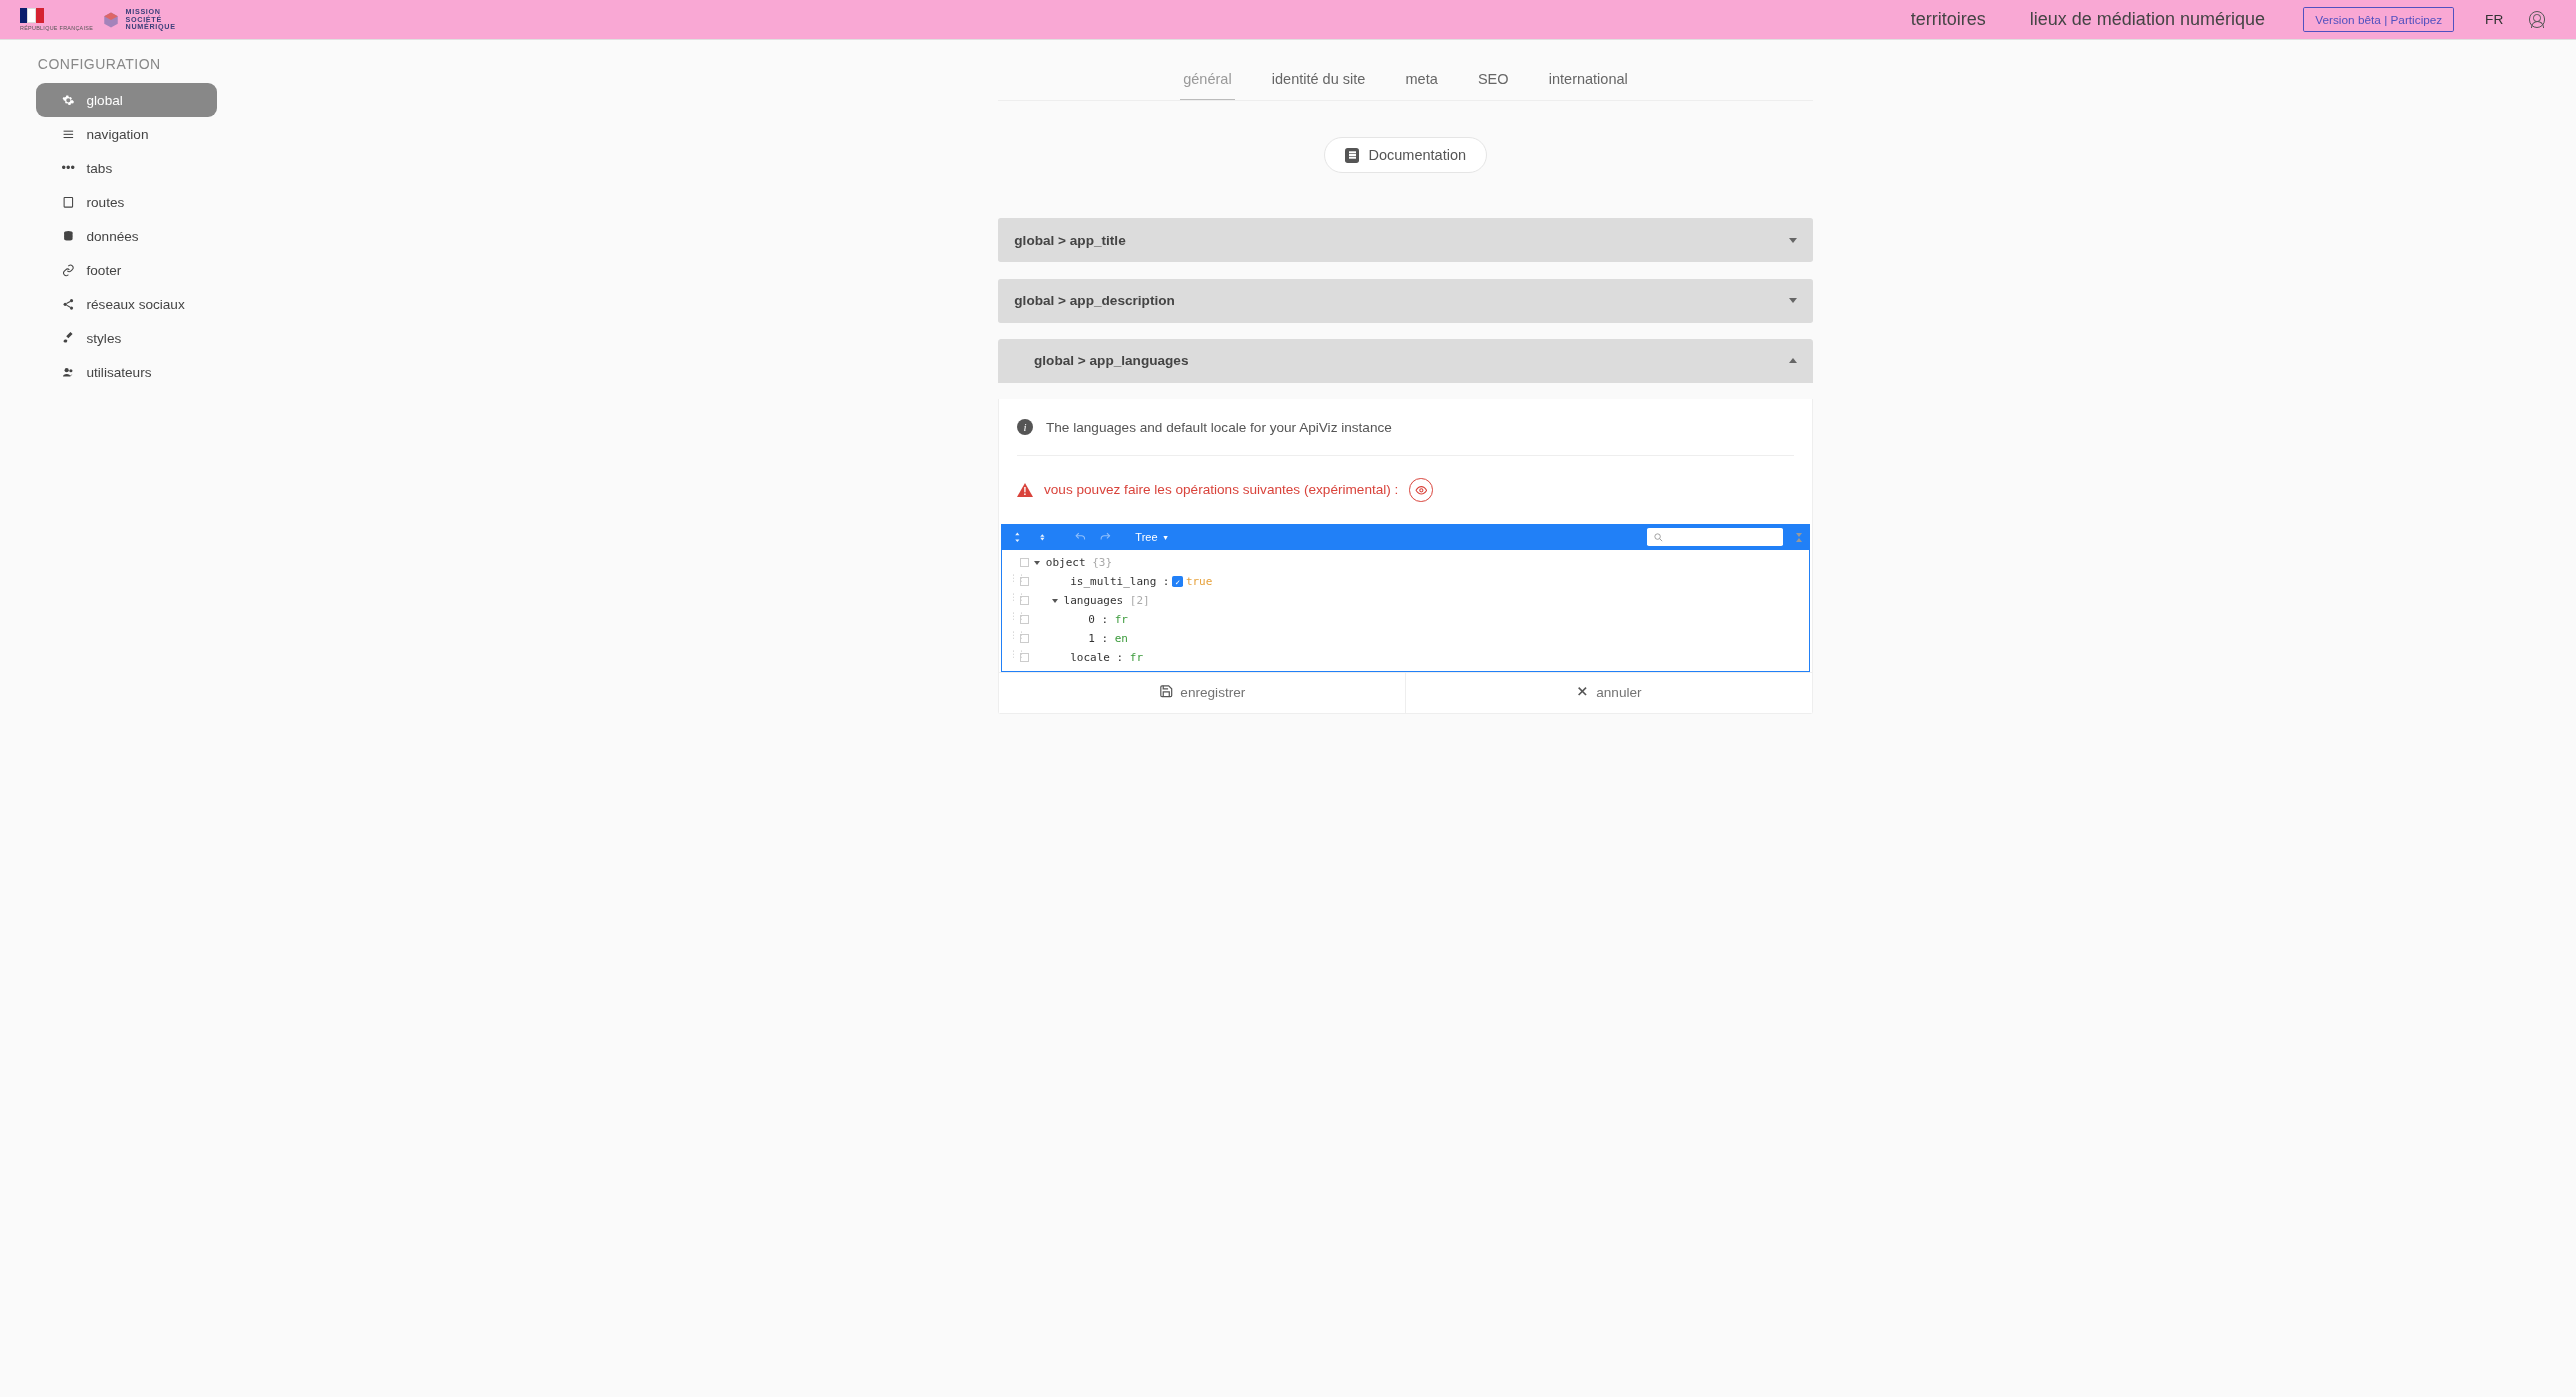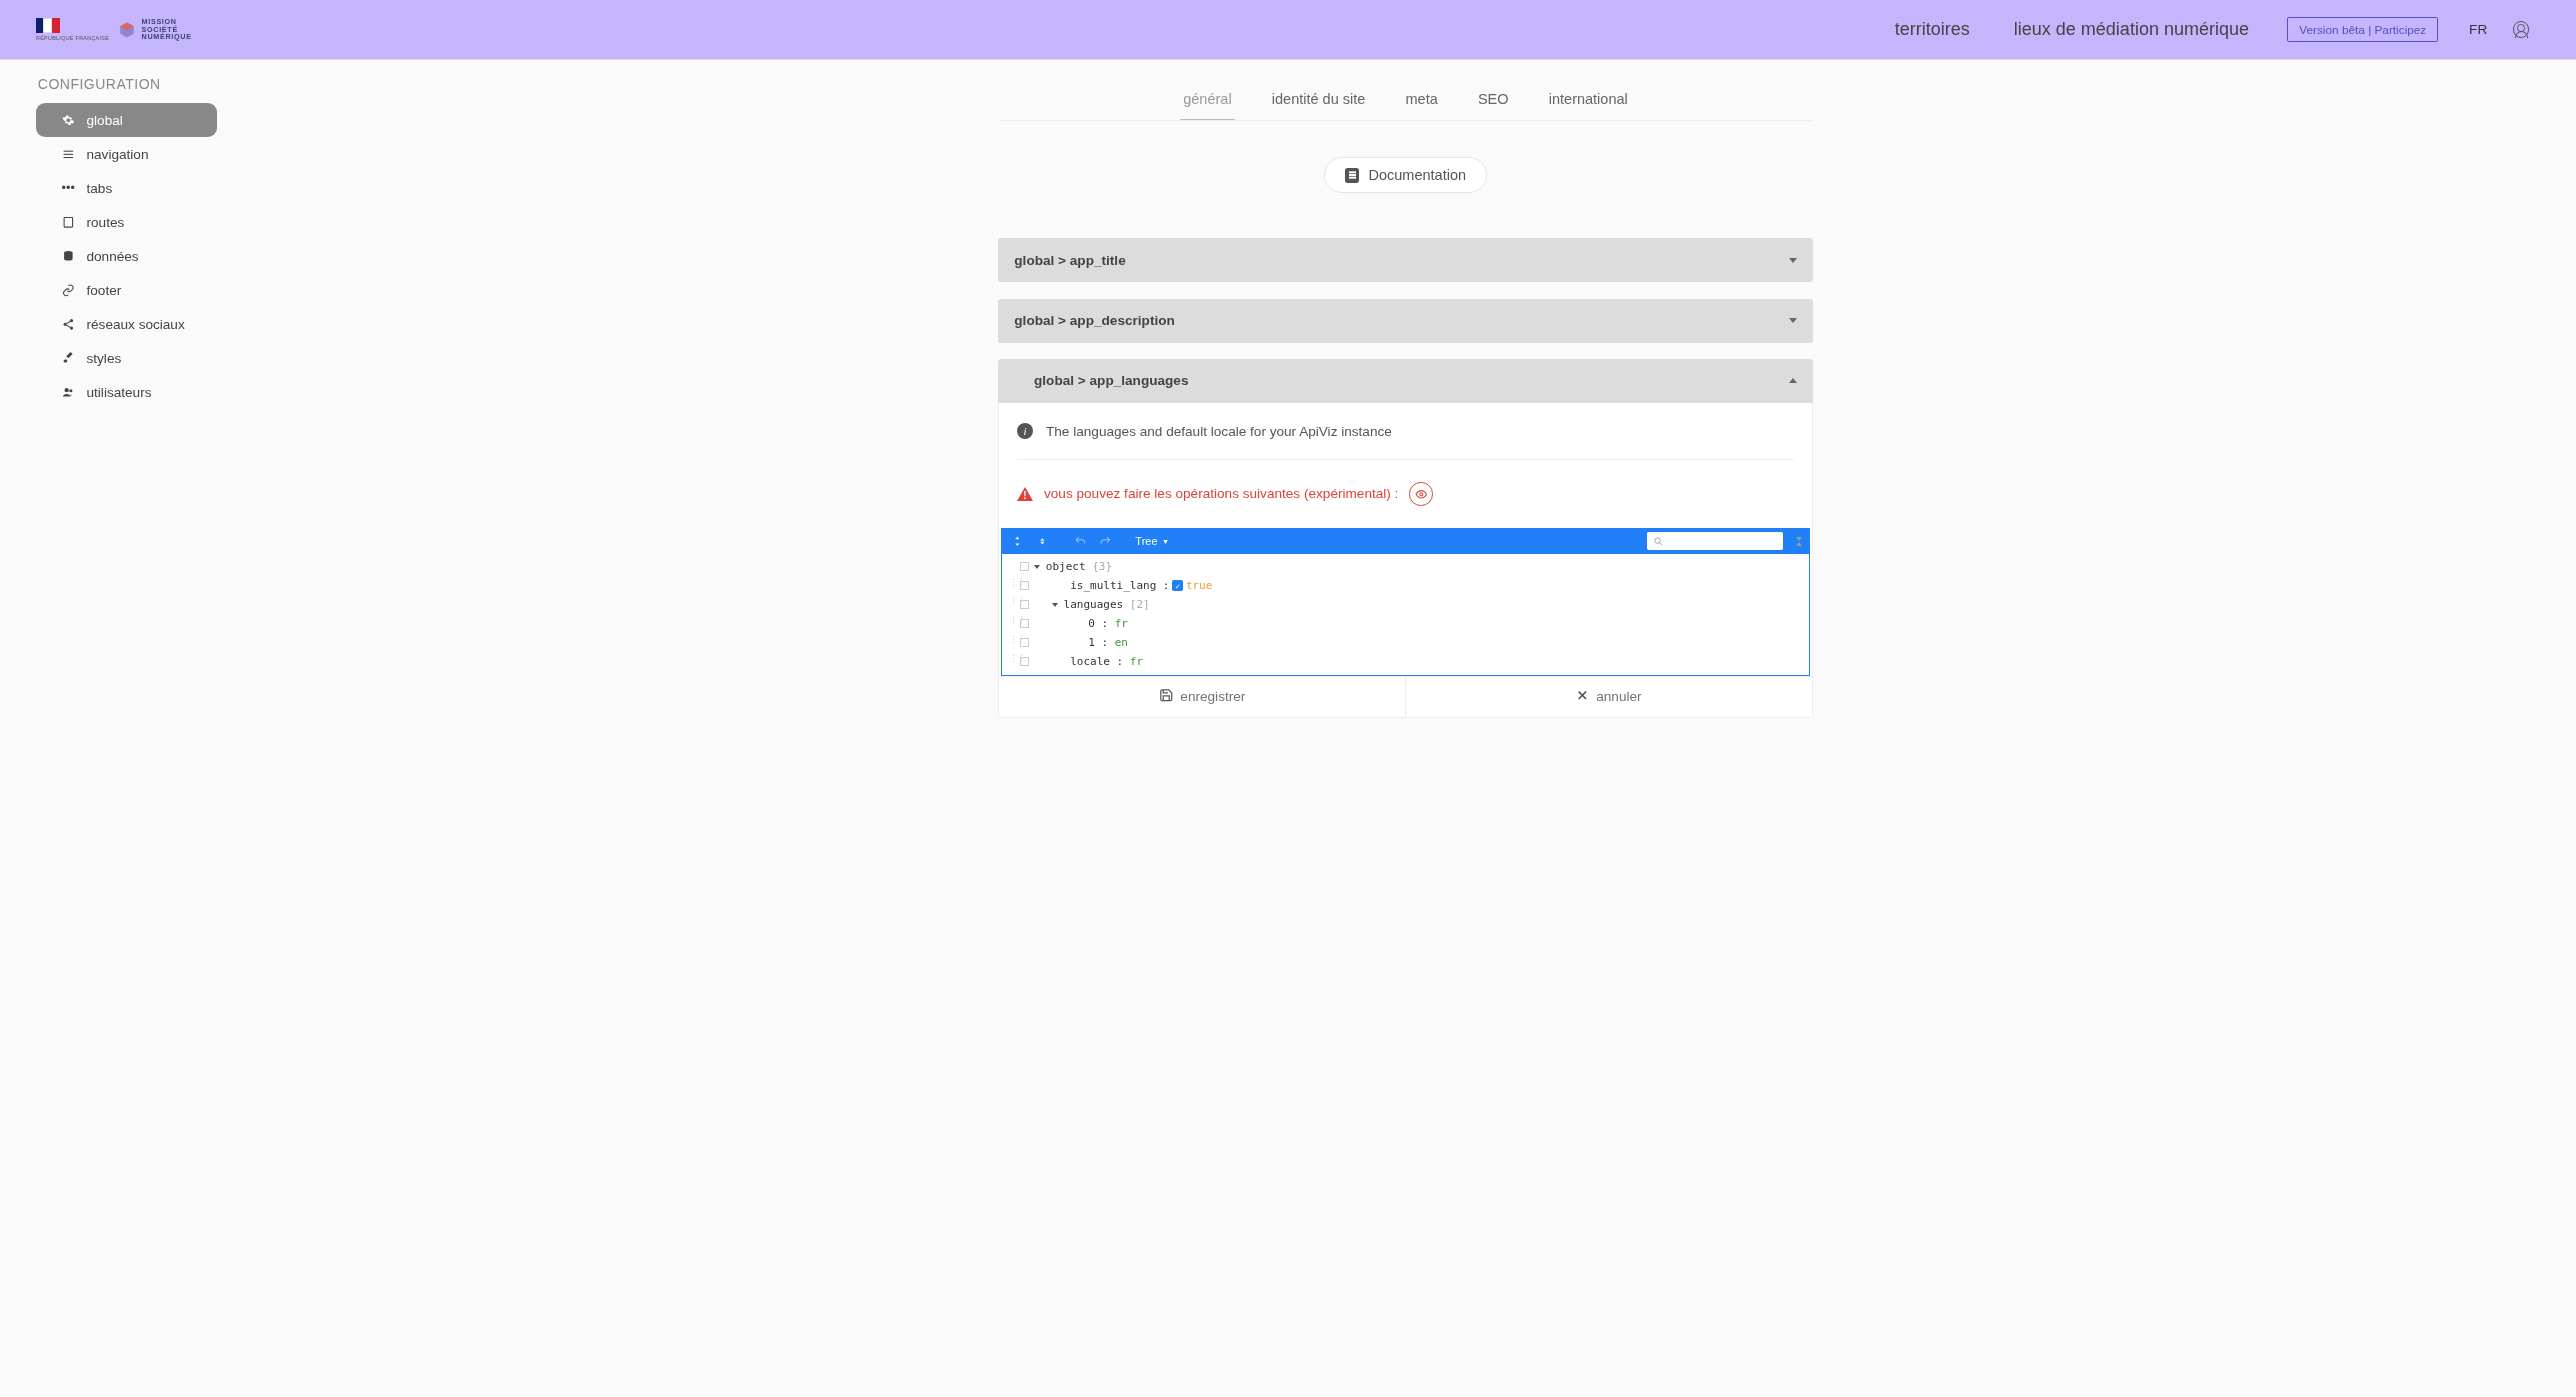--- a/index.html
+++ b/index.html
@@ -6,26 +6,26 @@
   html, body { height: 100%; }
   body {
     font-family: -apple-system, BlinkMacSystemFont, "Segoe UI", Helvetica, Arial, sans-serif;
     background: #fafafa;
     color: #333;
     font-size: 12.7px;
   }
 
   
   .header {
-    height: 60px;
-    background: #c4b5fd;
+    height: 40px;
+    background: #f9a8d4;
     border-bottom: 0.9px solid #e0e0e0;
     display: flex;
     align-items: center;
-    padding: 0 36px;
+    padding: 0 20px;
   }
   .logo-block { display:flex; align-items:center; gap:9px; }
   .gov-logo { display:flex; flex-direction:column; }
   .flag { width:23.5px; height:14.5px; display:flex; flex-direction:column; position:relative; }
   .flag .blue{background:#0b1f6d;} .flag .white{background:#fff;border:0.5px solid #ddd;} .flag .red{background:#d52231;}
   .flag-row{display:flex;height:100%;}
   .flag-row div{flex:1;}
   .gov-text{font-size:5.4px; color:#555; margin-top:1.8px; letter-spacing:0.3px;}
   .mission-logo { display:flex; align-items:center; gap:5.4px;}
   .hex-ico { width:18px; height:20px; position:relative; }
@@ -78,21 +78,21 @@
     background:#dcdcdc; border-radius:2.7px;
     display:flex; align-items:center; justify-content:space-between;
     padding:14.5px 16.3px; margin-bottom:16.3px;
     cursor:pointer;
   }
   .panel-title { font-size:13.6px; font-weight:700; color:#444;}
   .chev { width:0;height:0;border-left:4.5px solid transparent;border-right:4.5px solid transparent;border-top:5.4px solid #666;}
   .chev.up{transform:rotate(180deg);}
 
   .panel-group { border-radius:2.7px; overflow:hidden; margin-bottom:16.3px;}
-  .panel-group .panel { margin-bottom:0; border-radius:2.7px 2.7px 0 0;padding-left:36px;}
+  .panel-group .panel { margin-bottom:16px; border-radius:2.7px 2.7px 0 0;padding-left:36px;}
   .panel-body { background:#fff; border:0.9px solid #eee; border-top:none;}
 
   .info-row { display:flex; align-items:center; gap:12.7px; padding:20px 18px; font-size:13.6px; color:#555;}
   .info-ico { width:16.3px; height:16.3px; border-radius:50%; background:#555; color:#fff; display:flex; align-items:center; justify-content:center; font-size:11px; font-family:Georgia, serif; font-style:italic;}
   .divider{ height:0.9px; background:#eee; margin:0 18px;}
 
   .warn-row { display:flex; align-items:center; gap:11px; padding:22px 18px; color:#d9433b; font-size:13.6px;}
   .warn-ico { width:0;height:0; border-left:8.1px solid transparent; border-right:8.1px solid transparent; border-bottom:14.5px solid #d9433b; position:relative;}
   .warn-ico::after{content:"!"; position:absolute; top:2.7px; left:-1.8px; color:#fff; font-size:10px; font-weight:bold;}
   .eye-btn { width:23.5px; height:23.5px; border:1.4px solid #d9433b; border-radius:50%; display:flex; align-items:center; justify-content:center; cursor:pointer;}

